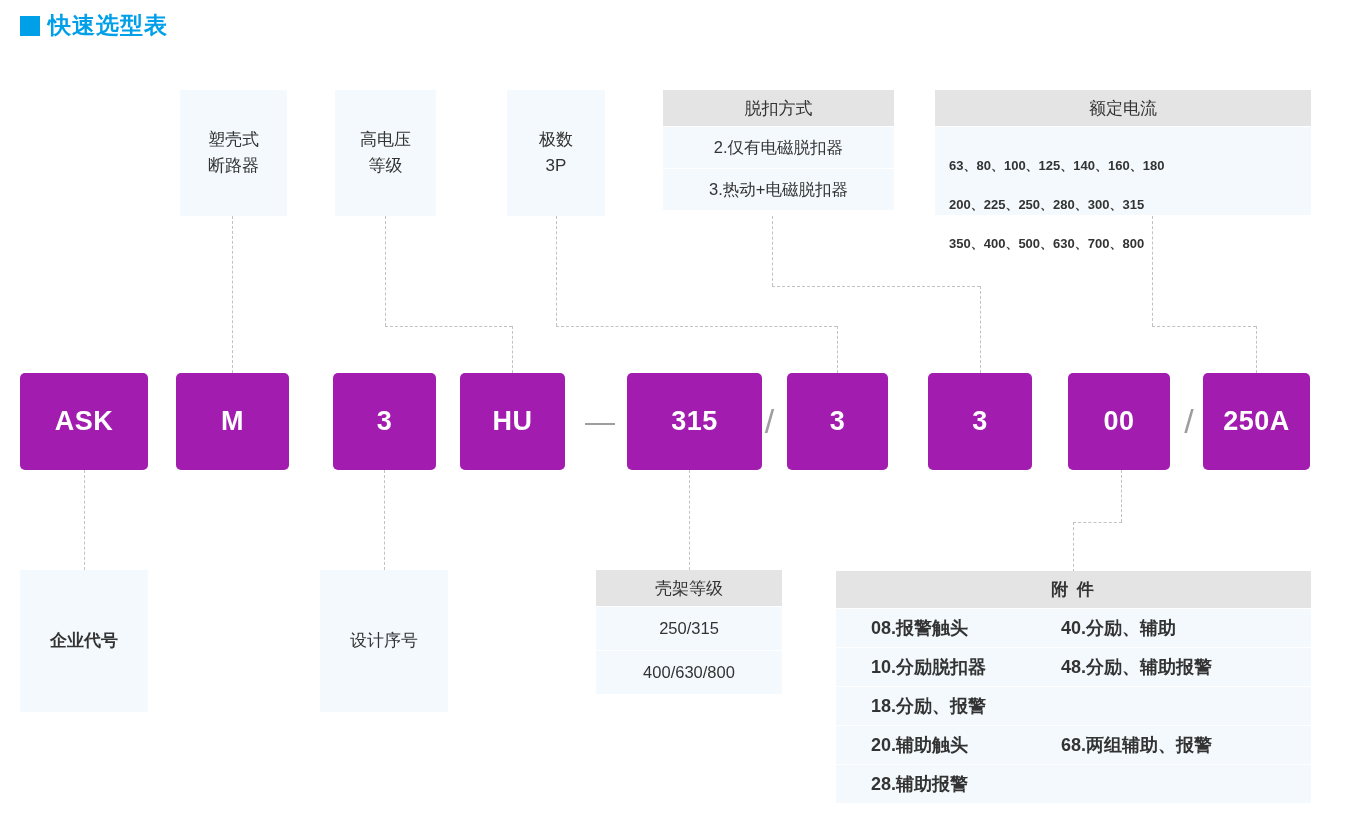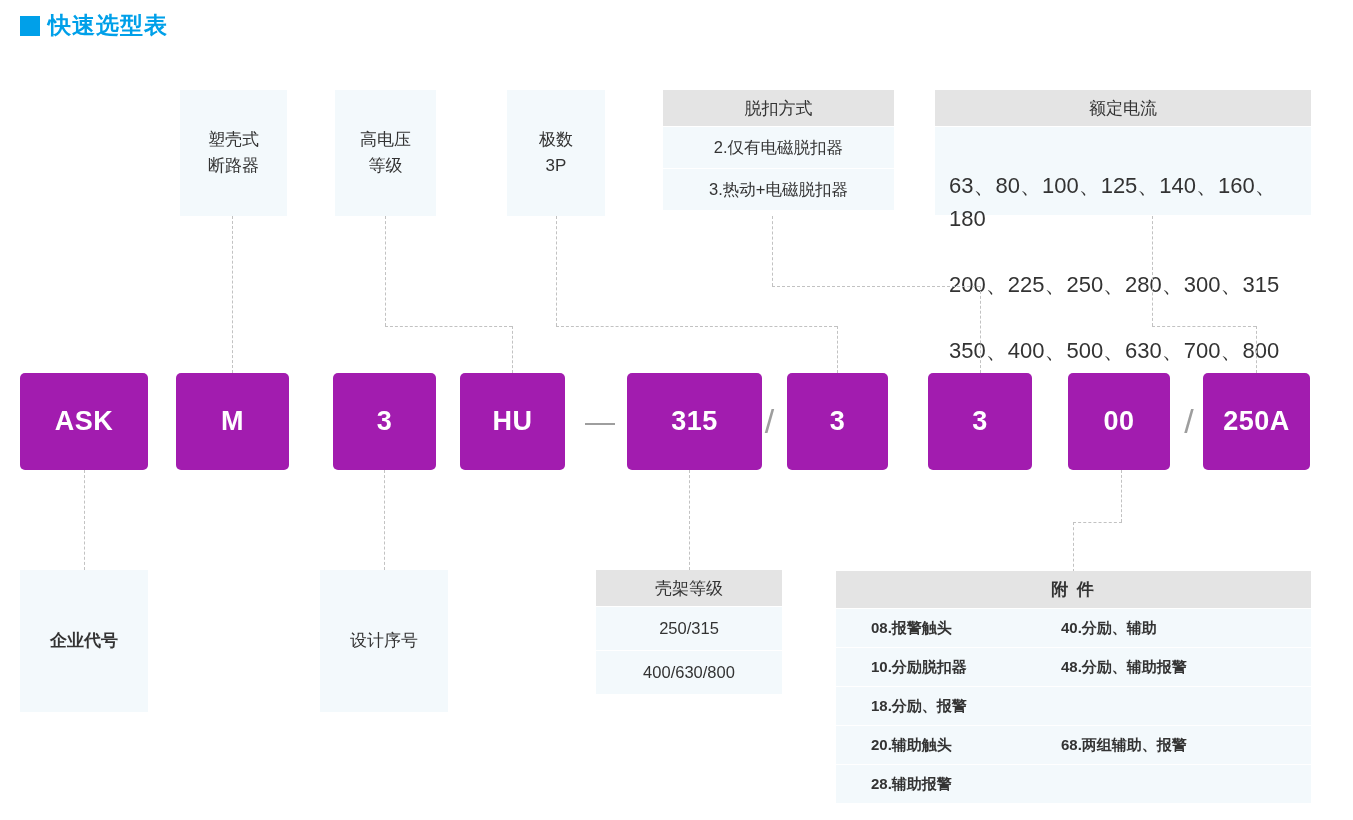--- a/index.html
+++ b/index.html
@@ -28,28 +28,28 @@
     background:#e4e4e4;color:#333;font-size:17px;
     display:flex;align-items:center;justify-content:center;
     height:36px;
   }
   .tbl .trow{
     background:#f3f9fc;font-size:16.5px;color:#333;
     display:flex;align-items:center;justify-content:center;
     height:38px;border-top:1px solid #ffffff;
   }
   .tbl .tblock{
-    background:#f3f9fc;font-size:22px;color:#333;line-height:1.5;
-    padding:8px 14px;white-space:pre-line;
+    background:#f3f9fc;font-size:13px;color:#333;line-height:1.5;
+    padding:8px 14px;white-space:pre-line;font-weight:bold;
   }
 
   
   .acc-row{
     display:flex;background:#f3f9fc;height:38px;align-items:center;
-    border-top:1px solid #ffffff;font-size:15px;color:#333;
+    border-top:1px solid #ffffff;font-size:18px;color:#333;
   }
   .acc-c1{width:200px;padding-left:35px;box-sizing:border-box;}
   .acc-c2{flex:1;padding-left:25px;box-sizing:border-box;}
 
   
   .chip{
     position:absolute;background:#a21caf;border-radius:5px;
     color:#ffffff;font-size:27px;font-weight:bold;letter-spacing:.5px;
     display:flex;align-items:center;justify-content:center;
   }

